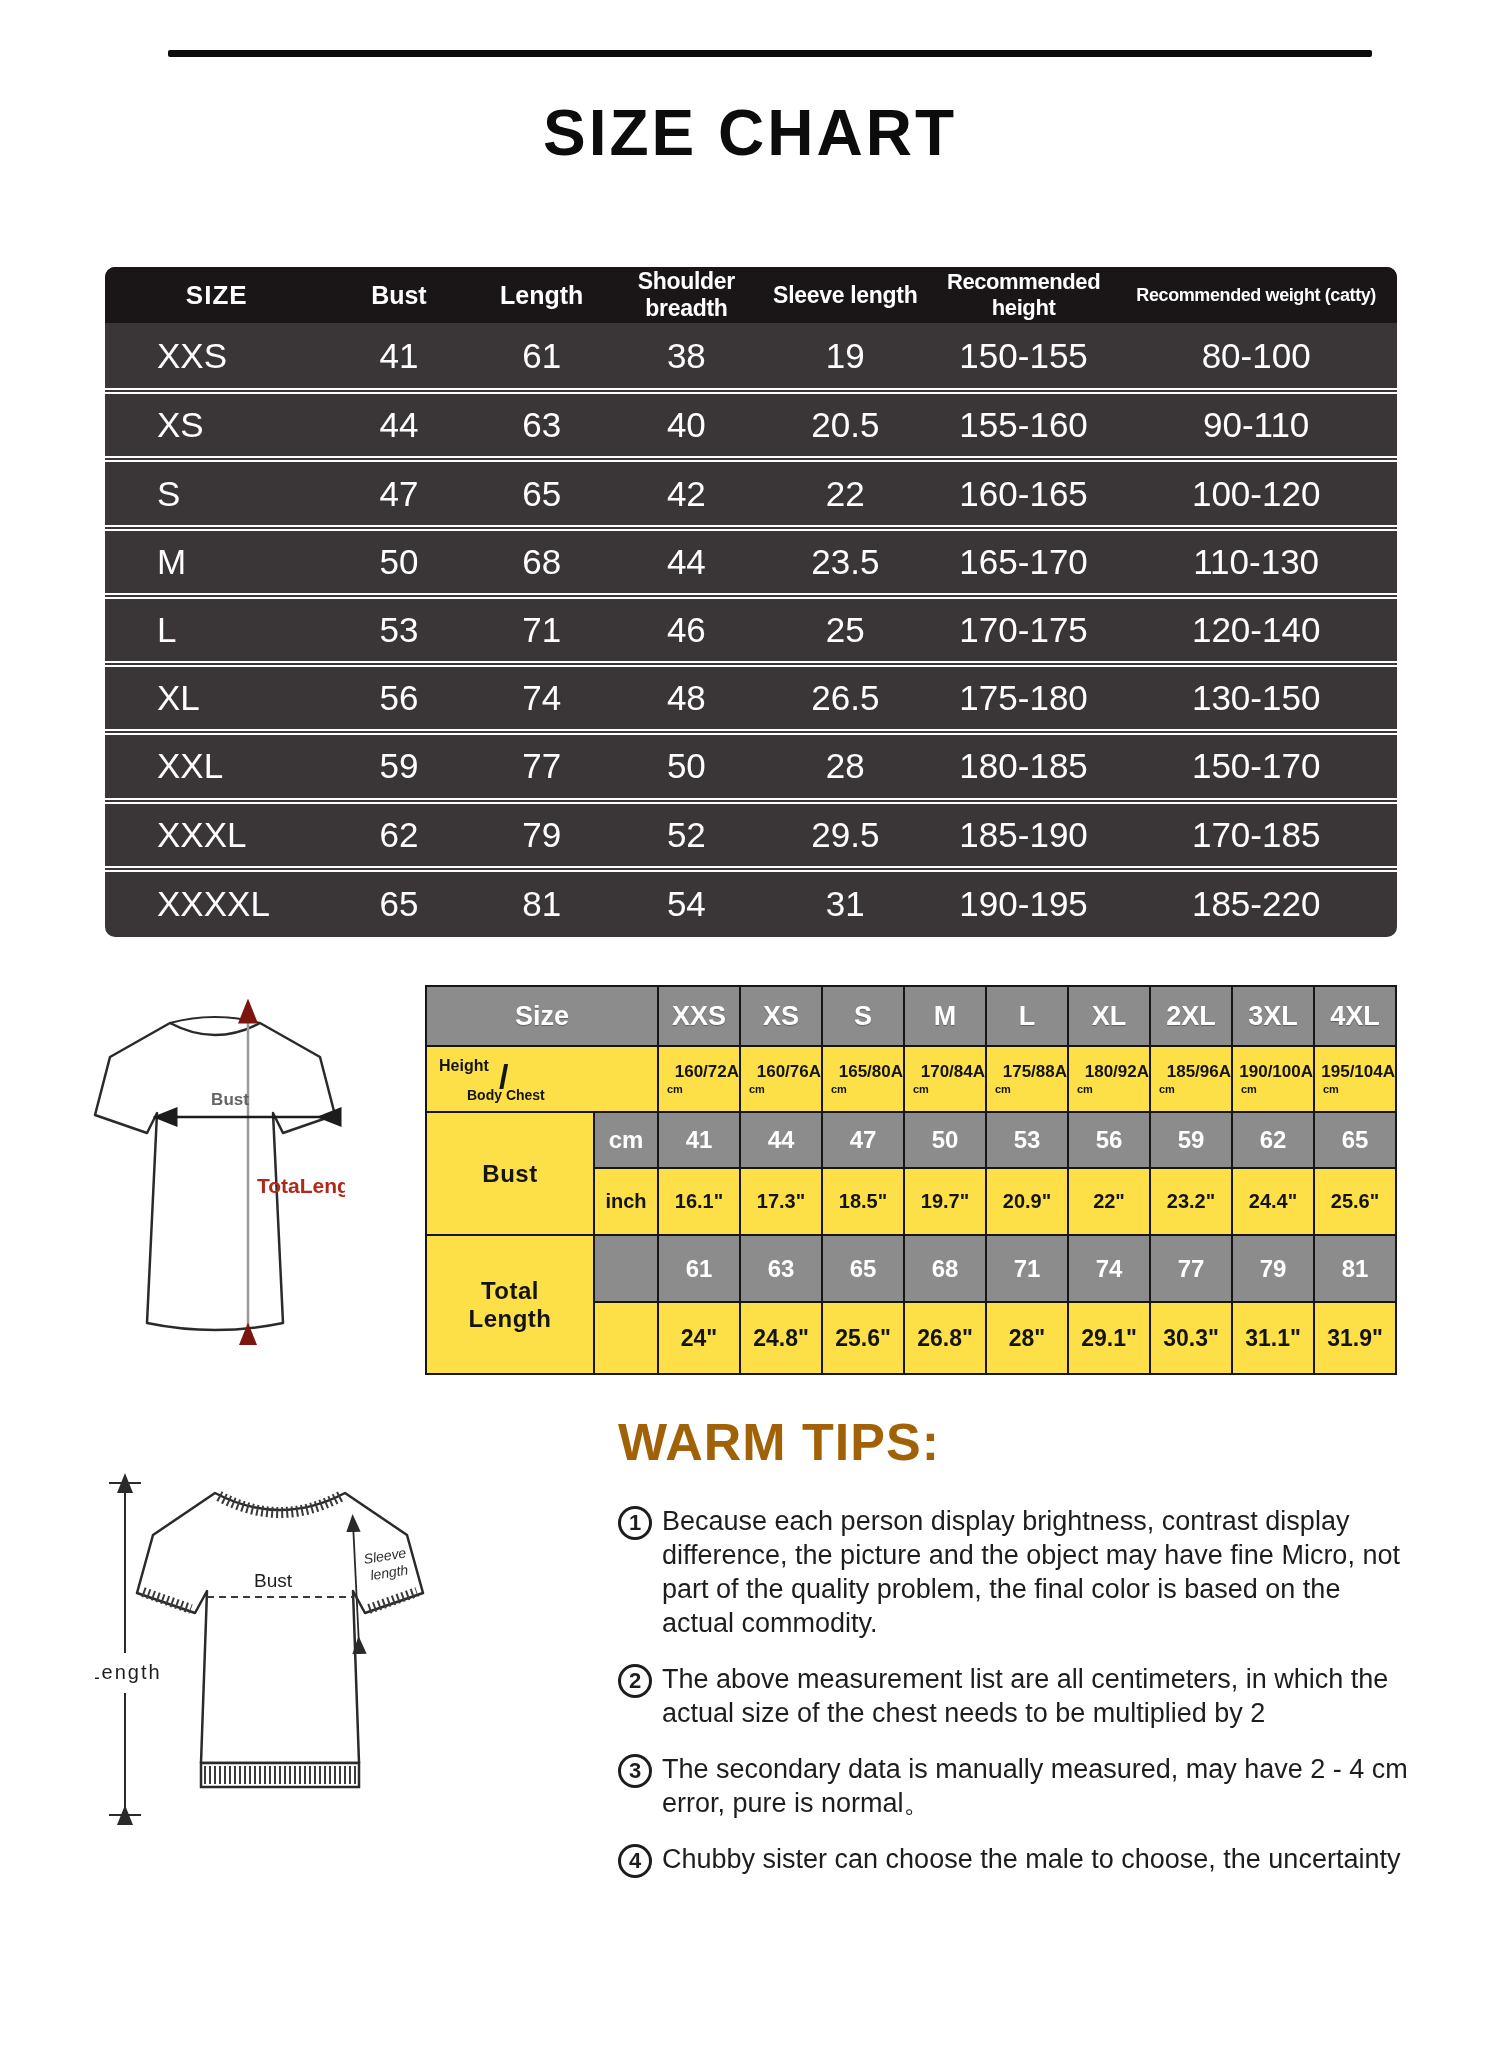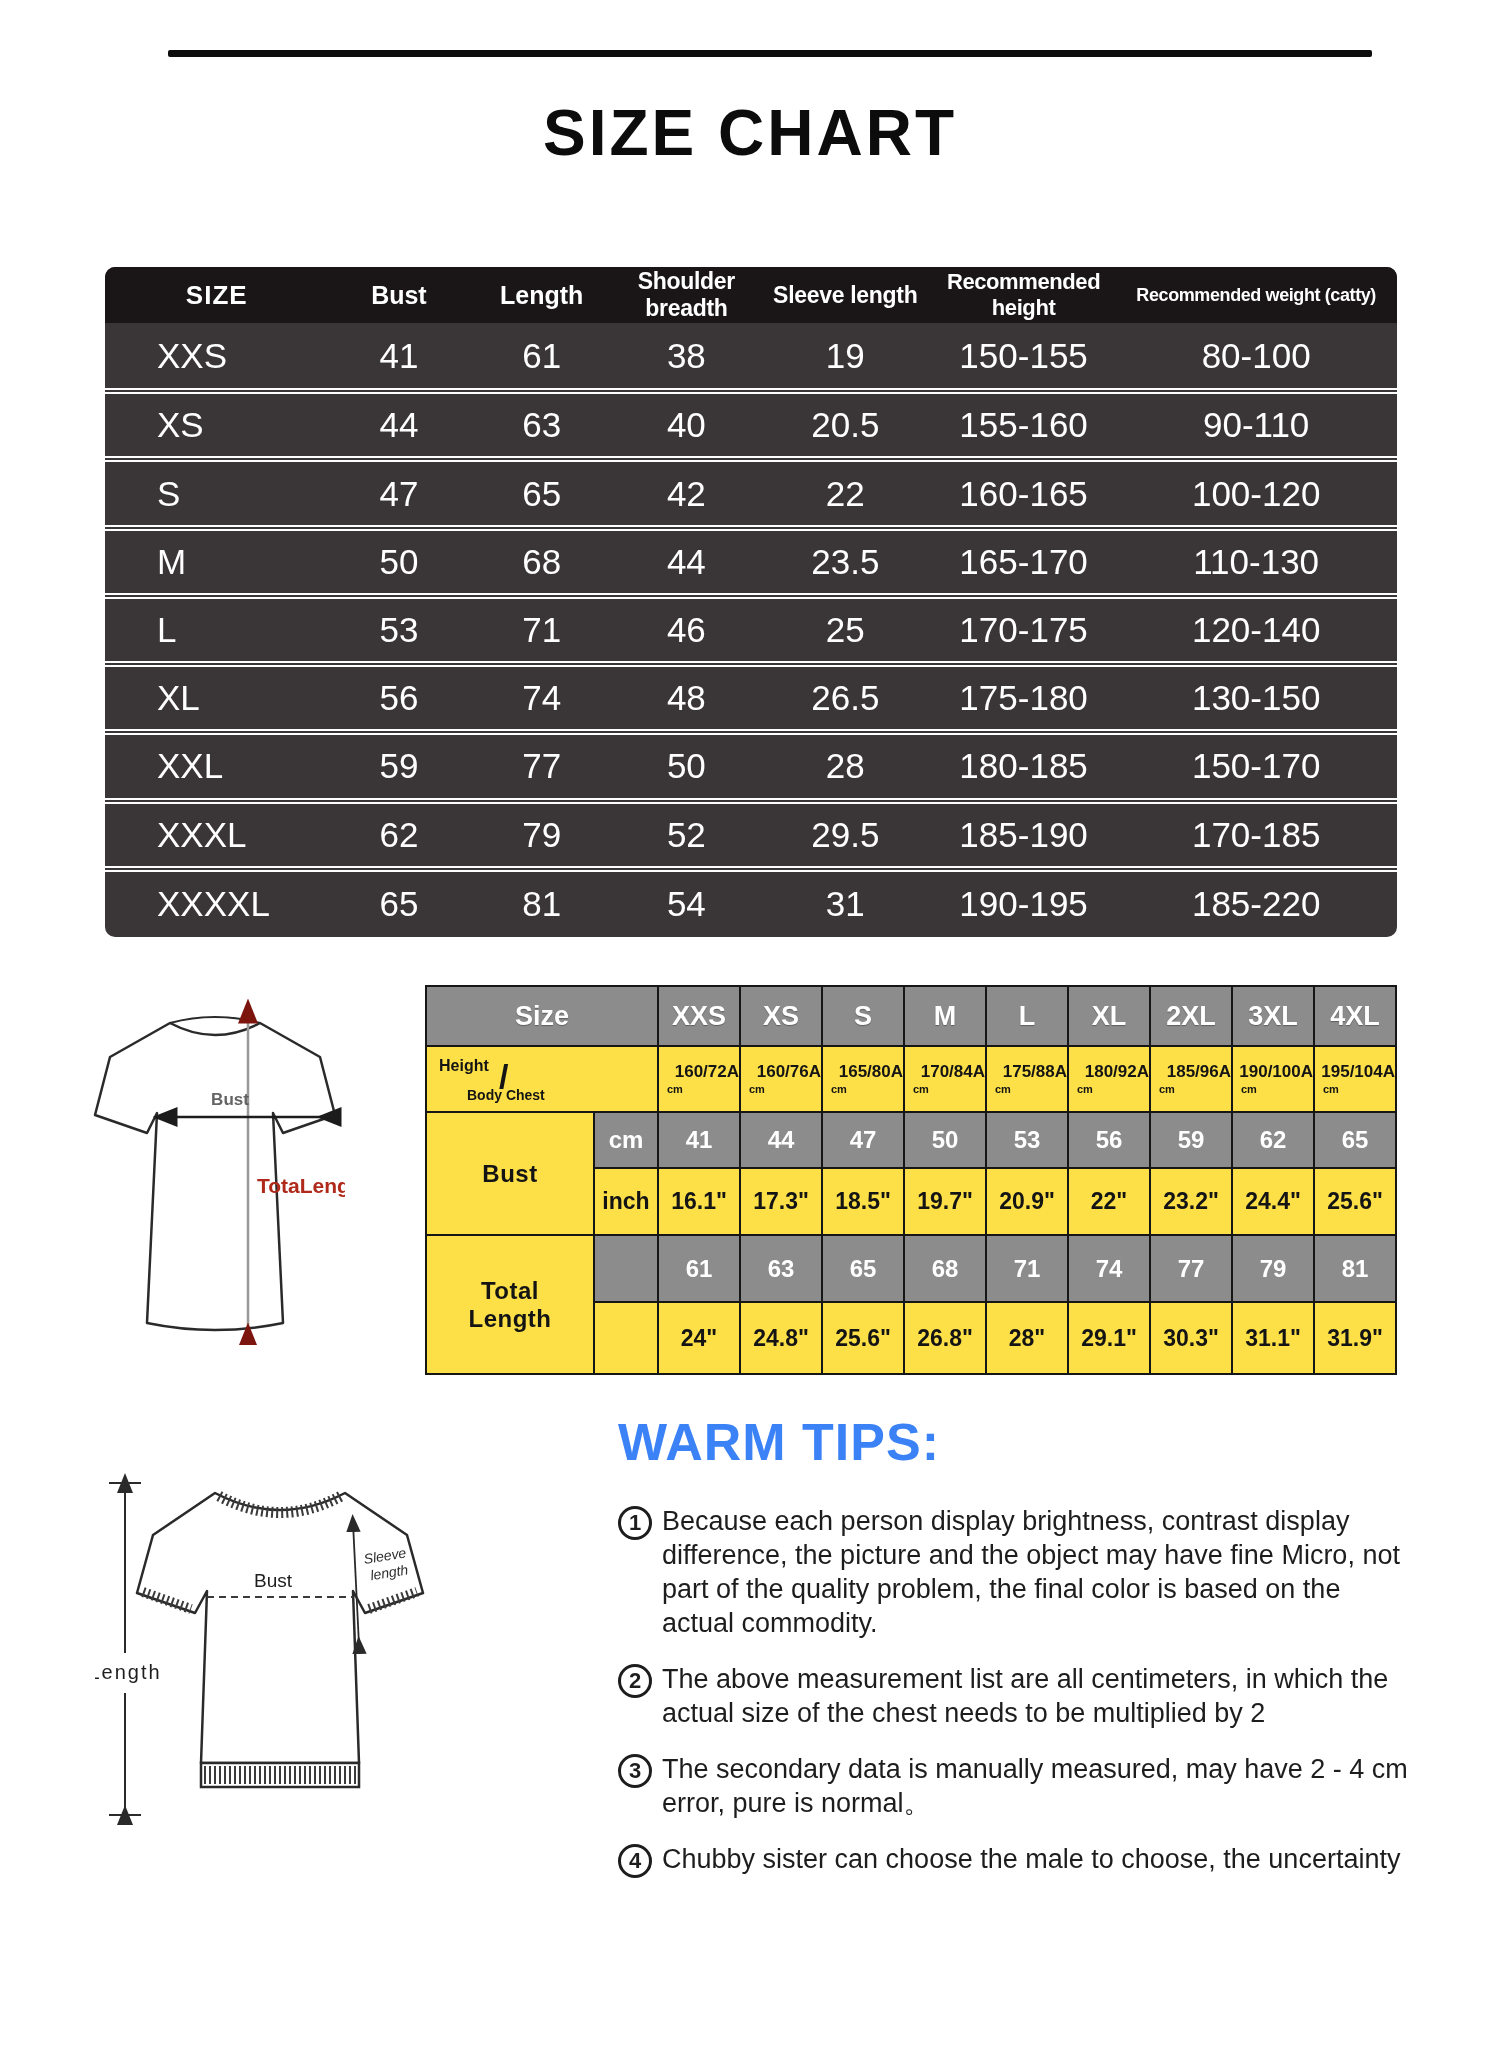--- a/index.html
+++ b/index.html
@@ -32,33 +32,33 @@
   .gray-wrap { left:425px; top:985px; width:970px; }
   table.gray { border-collapse:collapse; table-layout:fixed; width:970px; }
   table.gray td { border:2px solid #161616; text-align:center; vertical-align:middle; }
   td.gcell { background:#8c8c8c; color:#ffffff; font-weight:bold; }
   td.wcell { background:#fde047; color:#141414; font-weight:bold; }
   tr.hdr td { height:60px; font-size:27px; text-shadow:0 1px 1px rgba(40,40,40,.45); }
   tr.hrow td { height:66px; }
   .hval { font-size:17px; font-weight:bold; line-height:18px; text-align:right; }
   .hunit { display:block; font-size:11px; font-weight:bold; text-align:left; padding-left:8px; margin-top:2px; }
   tr.cmrow td { height:56px; font-size:24px; }
-  tr.inrow td { height:67px; font-size:23px; }
+  tr.inrow td { height:67px; font-size:20px; }
   tr.tlcm td { height:67px; font-size:24px; }
   tr.tlin td { height:72px; font-size:23px; }
   td.rowlabel { font-size:25px; letter-spacing:.5px; }
   td.unitcell { font-size:19px; }
   .hb { position:relative; width:100%; height:100%; }
   .hb-h { position:absolute; left:12px; top:10px; font-size:16px; font-weight:bold; }
   .hb-slash { position:absolute; left:72px; top:10px; font-size:34px; font-weight:bold; }
   .hb-b { position:absolute; left:40px; bottom:8px; font-size:14px; font-weight:bold;margin-top:27px; }
 
   
   .tips-wrap { left:618px; top:1412px; width:800px; }
-  .tips-title { color:#3b82f6; font-size:52px; font-weight:bold; letter-spacing:1px; }
+  .tips-title { color:#a16207; font-size:52px; font-weight:bold; letter-spacing:1px; }
   .tips-list { margin-top:32px; display:flex; flex-direction:column; gap:22px; }
   .tip { display:flex; align-items:flex-start; gap:10px; }
   .tip-num { flex:0 0 auto; width:34px; height:34px; border:3px solid #1d1d1d; border-radius:50%;
              display:inline-flex; align-items:center; justify-content:center;
              font-size:22px; font-weight:bold; color:#1d1d1d; margin-top:2px; }
   .tip-text { width:756px; font-size:27px; line-height:34px; color:#1d1d1d; }
 
   
   text { font-family:"Liberation Sans", sans-serif; }
 </style>

